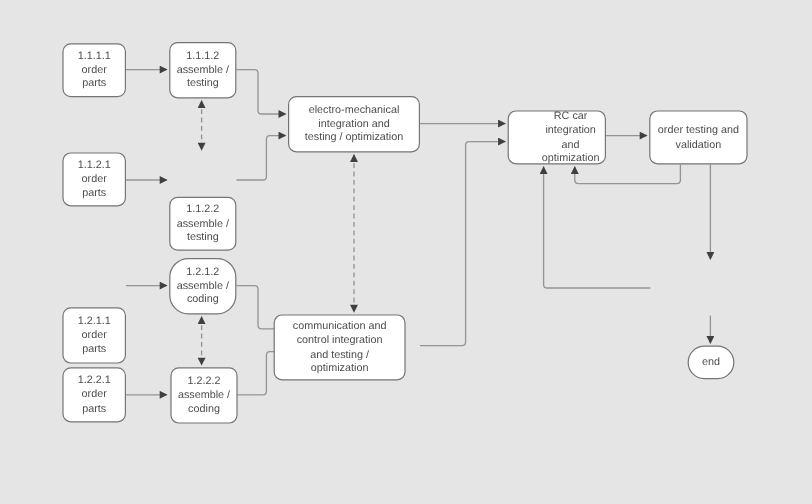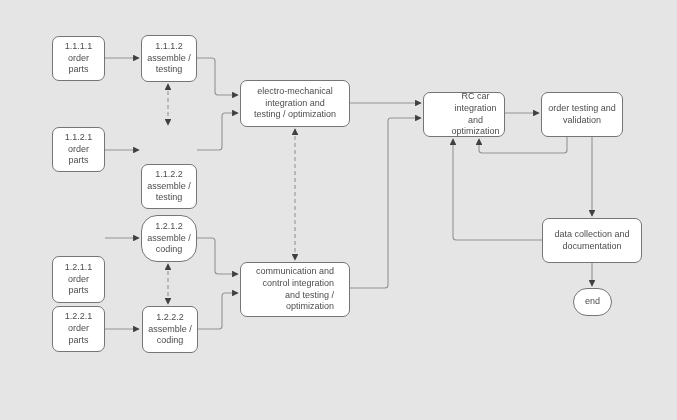--- a/index.html
+++ b/index.html
@@ -35,21 +35,21 @@
   
   .n1111{left:52px;top:36px;width:53px;height:45px;}
   .n1112{left:141px;top:35px;width:56px;height:47px;}
   .n1121{left:52px;top:127px;width:53px;height:45px;text-align:center;}
   .n1122{left:141px;top:127px;width:56px;height:45px;margin-top:37px;}
   .n1211{left:52px;top:224px;width:53px;height:47px;margin-top:32px;}
   .n1212{left:141px;top:215px;width:56px;height:47px;border-radius:16px;}
   .n1221{left:52px;top:306px;width:53px;height:46px;}
   .n1222{left:142px;top:306px;width:56px;height:47px;}
   .electro{left:240px;top:80px;width:110px;height:47px;}
-  .comm{left:240px;top:262px;width:110px;height:55px;text-align:right;}
+  .comm{left:228px;top:262px;width:110px;height:55px;}
   .rccar{left:423px;top:92px;width:82px;height:45px;padding-left:23px;}
   .fulltest{left:541px;top:92px;width:82px;height:45px;}
   .datacol{left:542px;top:218px;width:100px;height:45px;}
   .endnode{left:573px;top:288px;width:39px;height:28px;border-radius:14px;}
   #caption{
     position:absolute;
     left:0;top:366px;width:100%;
     box-sizing:border-box;
     padding-left:48px;
     text-align:center;
@@ -125,17 +125,15 @@
 testing / optimization</div>
   <div class="node comm">communication and
 control integration
 and testing /
 optimization</div>
   <div class="node rccar">RC car
 integration and
 optimization</div>
   <div class="node fulltest">order testing and
 validation</div>
-  <div class="node datacol">data collection and
-documentation</div>
   <div class="node endnode">end</div>
 
 </div>
 
 </body></html>

